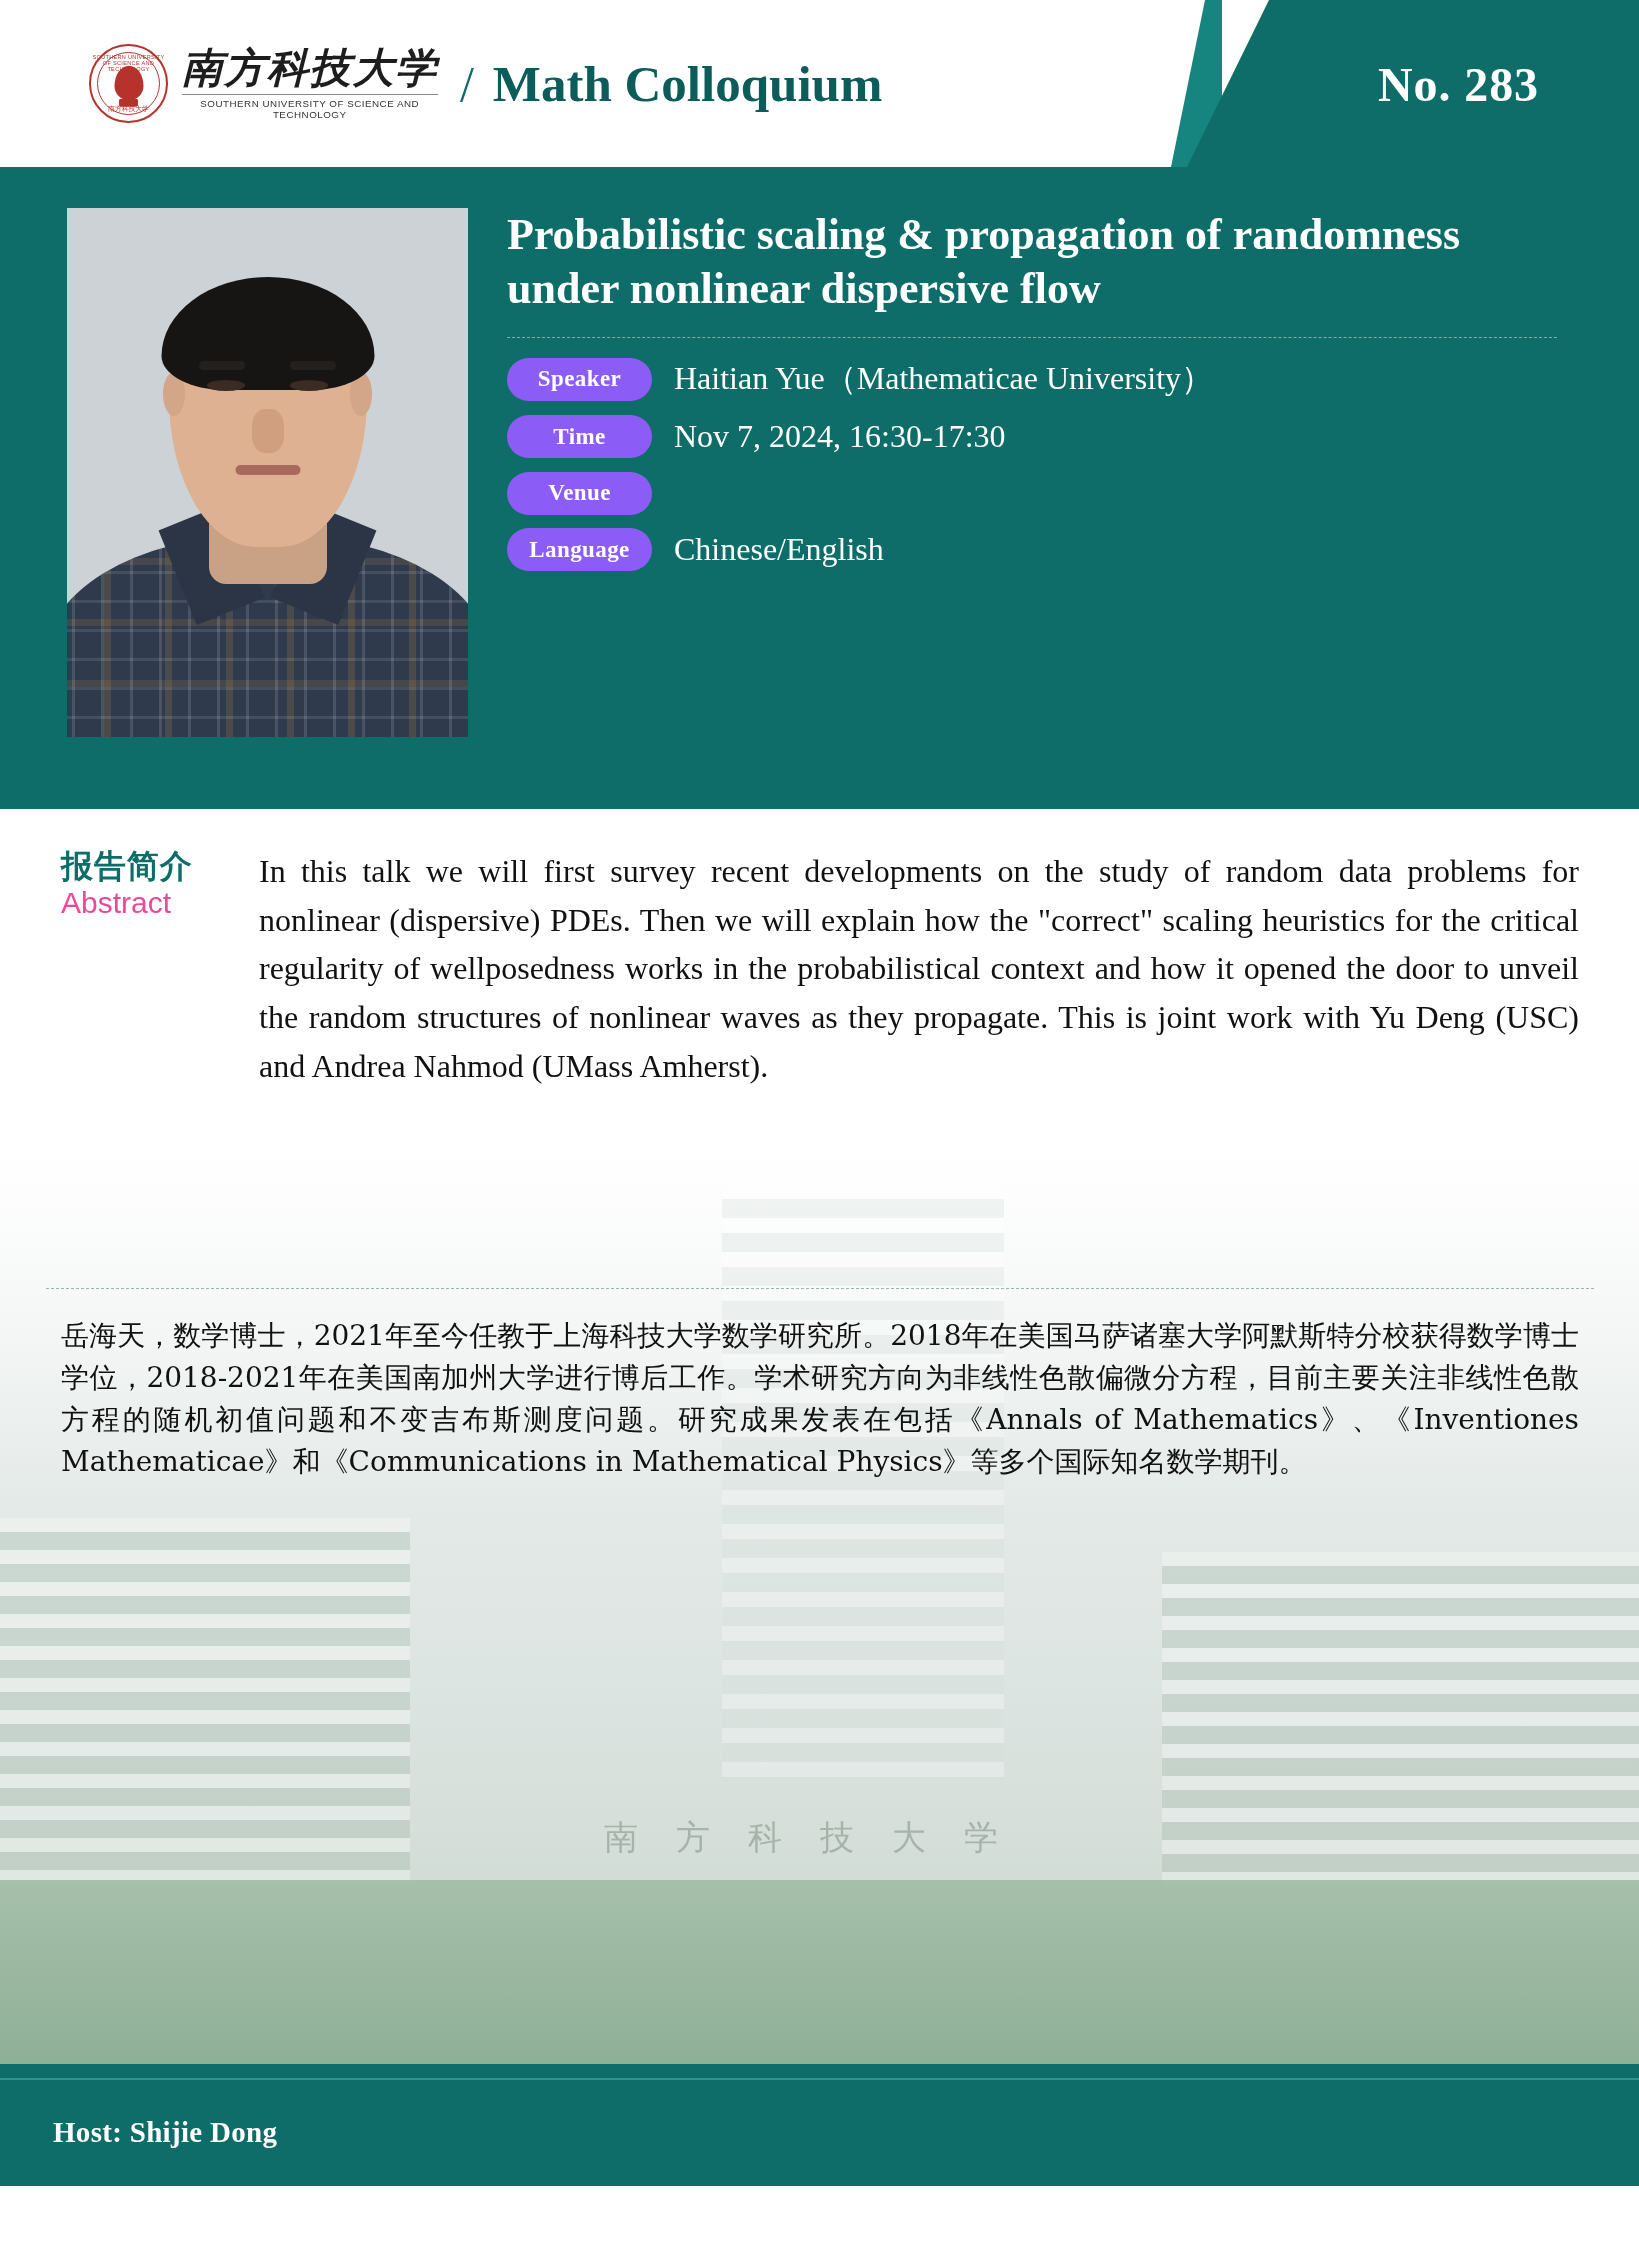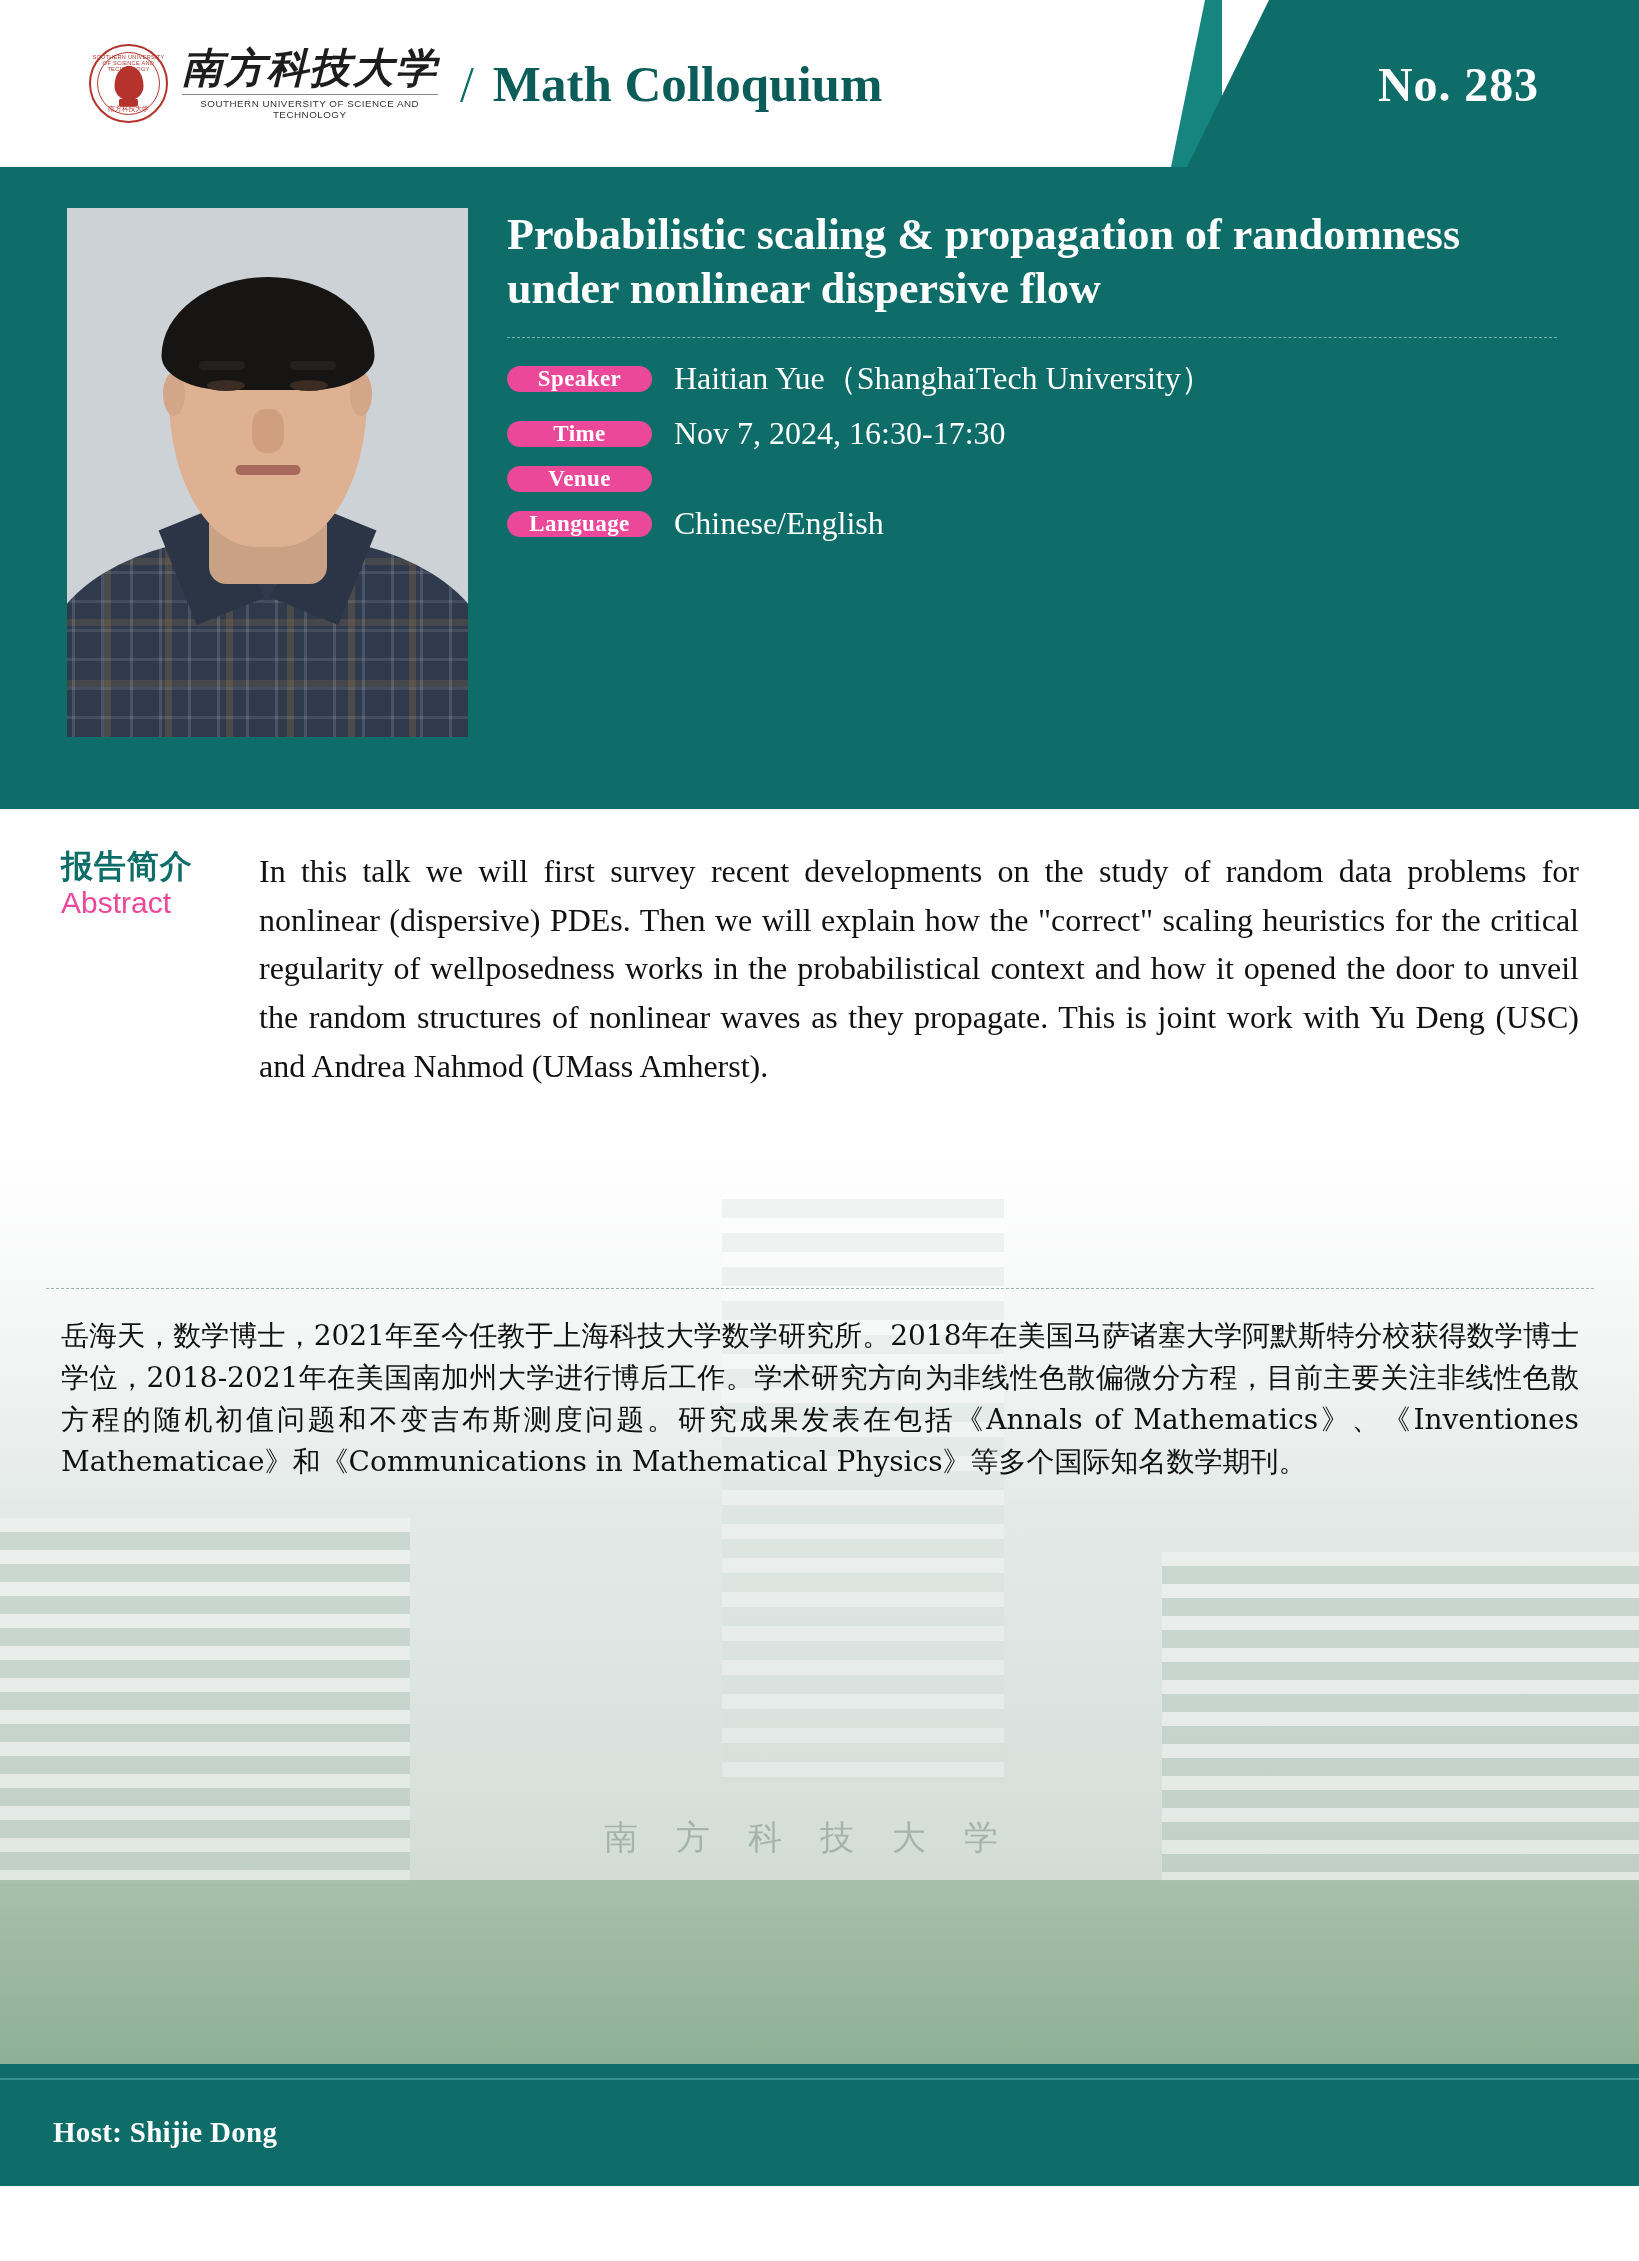--- a/index.html
+++ b/index.html
@@ -286,25 +286,25 @@
   }
   .meta-row {
     display: flex;
     align-items: center;
     margin-bottom: 13.7px;
   }
   .pill {
     display: inline-flex;
     align-items: center;
     justify-content: center;
-    height: 26px;
+    height: 43px;
     min-width: 145px;
     padding: 0 22px;
     border-radius: 22px;
-    background: #ec4899;
+    background: #8b5cf6;
     color: #ffffff;
     font-family: "Liberation Serif", serif;
     font-weight: bold;
     font-size: 23px;
     letter-spacing: 0.4px;
     flex: none;
   }
   .meta-val {
     margin-left: 22px;
     font-family: "Liberation Serif", serif;
@@ -496,21 +496,21 @@
     <div class="nose"></div>
     <div class="mouth"></div>
   </div>
 
   <div class="talk-right">
     <div class="talk-title">Probabilistic scaling &amp; propagation of randomness under nonlinear dispersive flow</div>
     <hr class="title-rule">
 
     <div class="meta-row">
       <span class="pill">Speaker</span>
-      <span class="meta-val">Haitian Yue（ShanghaiTech University）</span>
+      <span class="meta-val">Haitian Yue（Mathematicae University）</span>
     </div>
     <div class="meta-row">
       <span class="pill">Time</span>
       <span class="meta-val">Nov 7, 2024, 16:30-17:30</span>
     </div>
     <div class="meta-row">
       <span class="pill">Venue</span>
     </div>
     <div class="meta-row">
       <span class="pill">Language</span>

